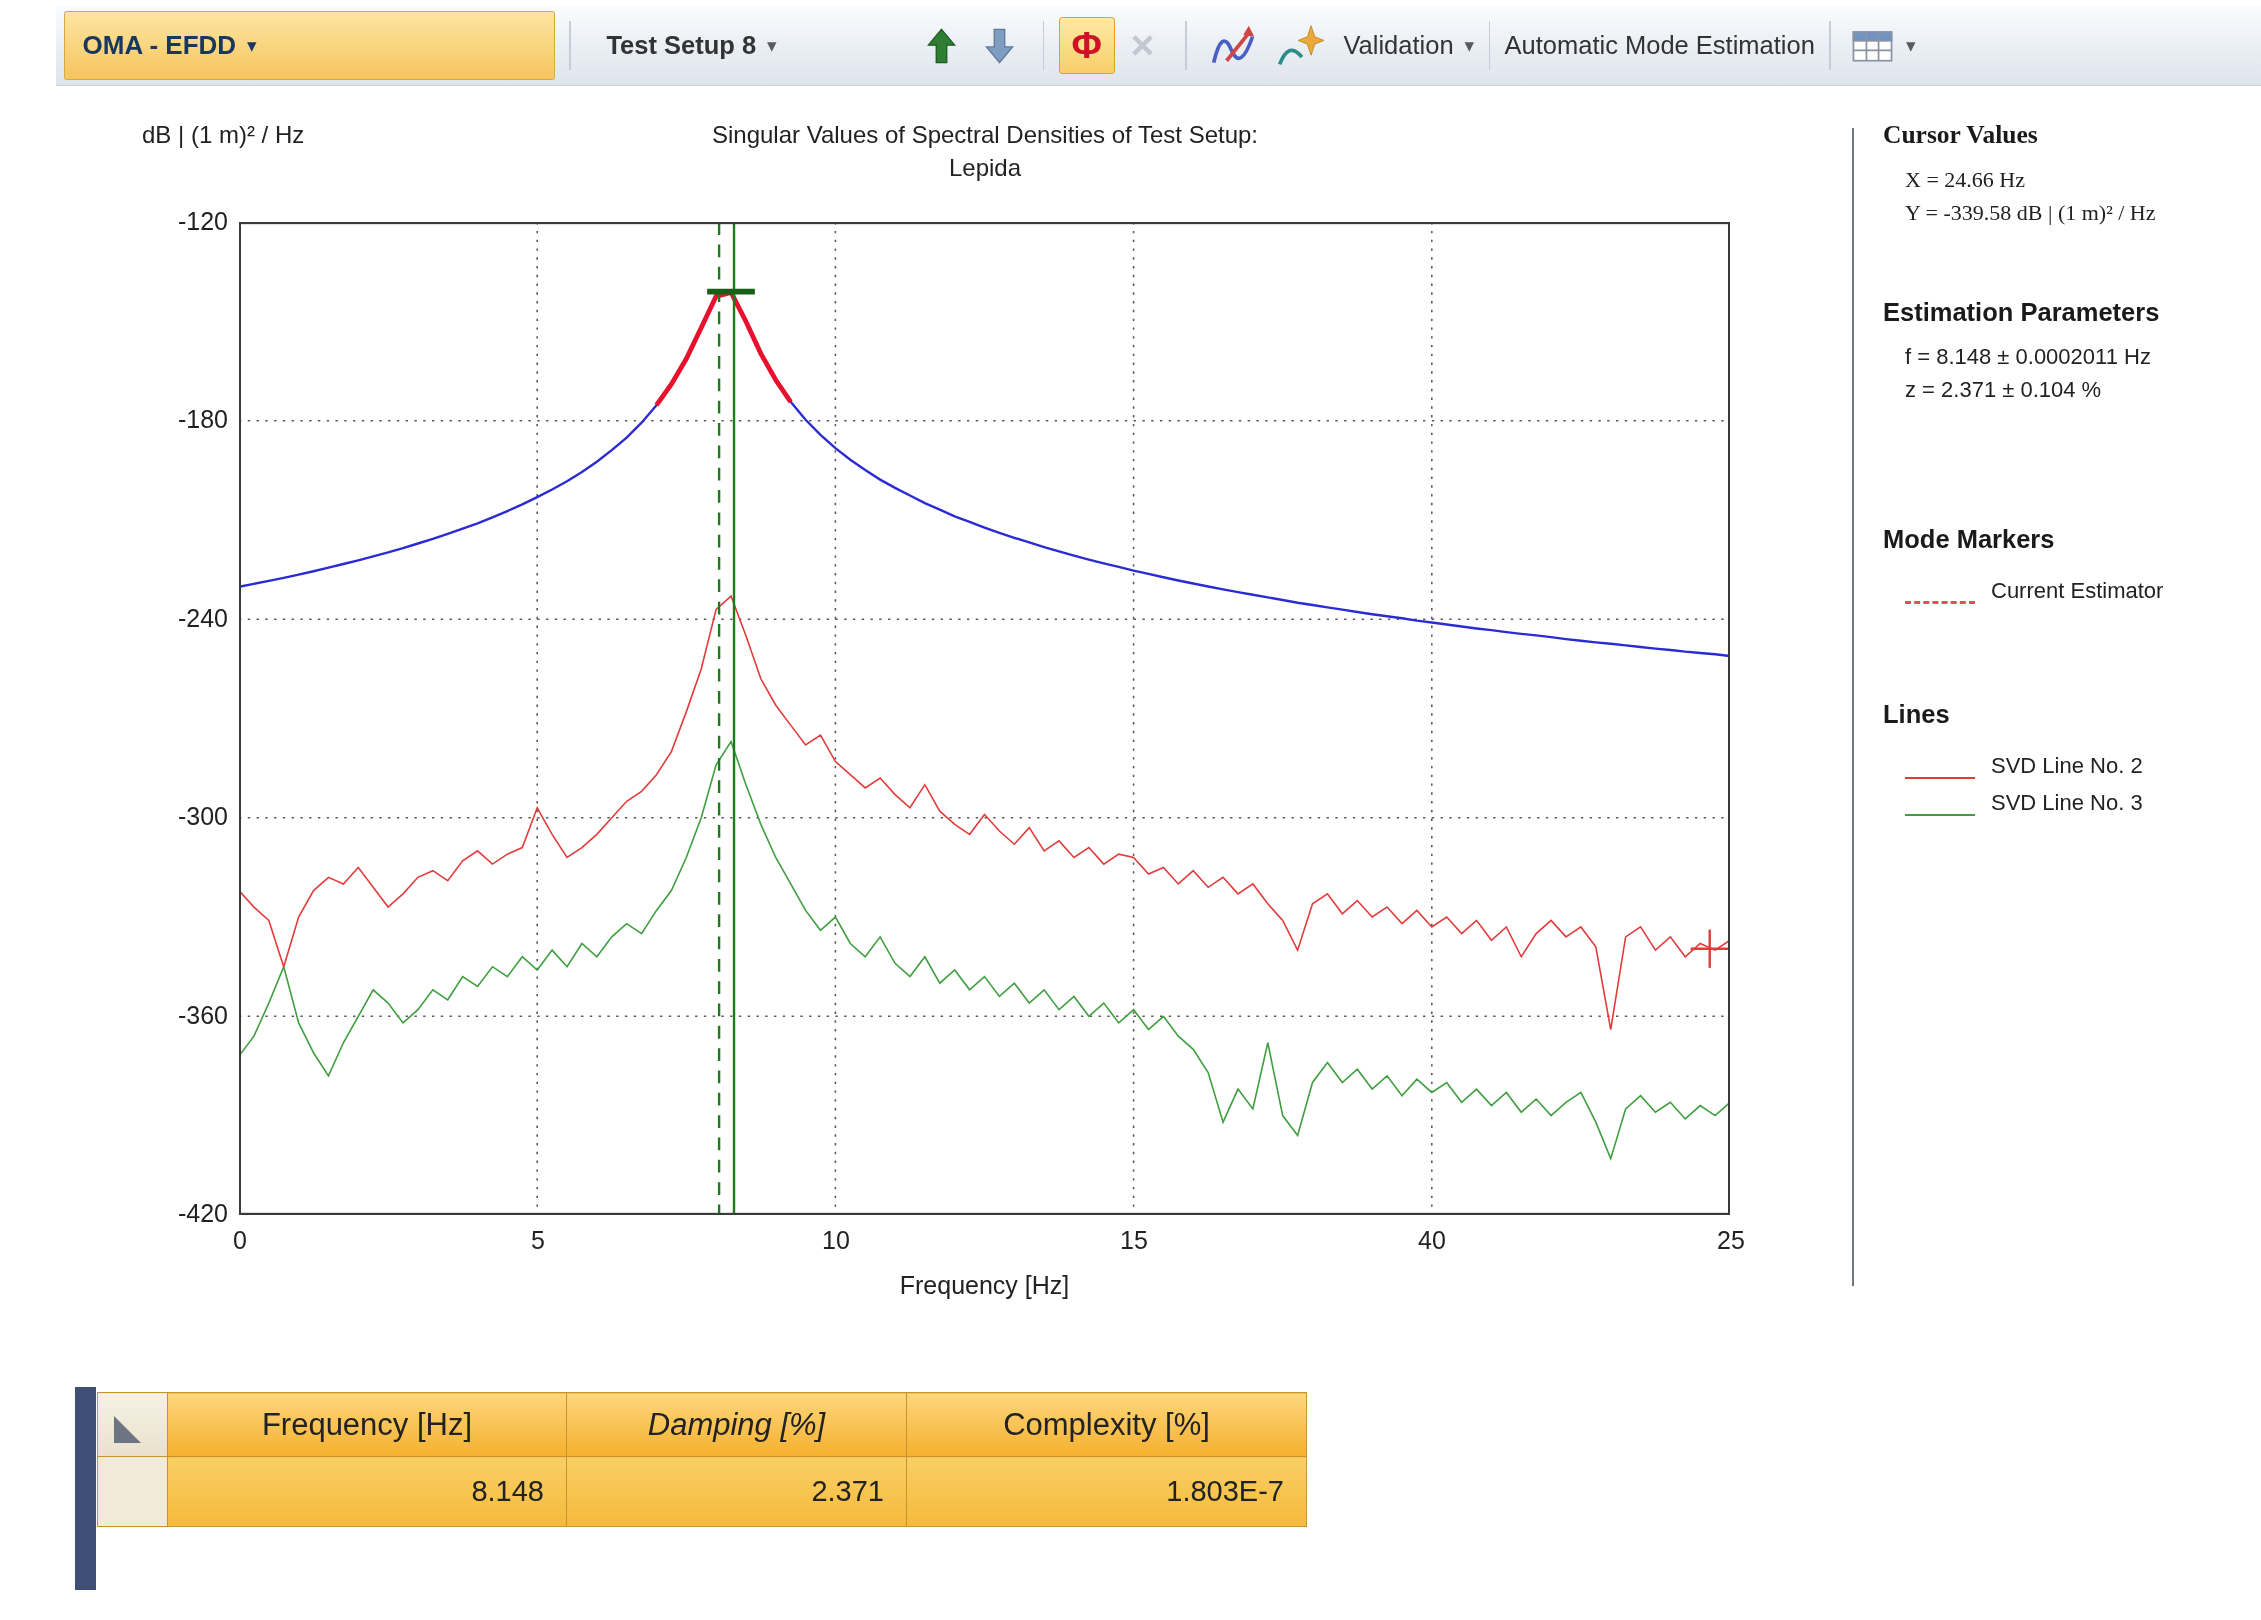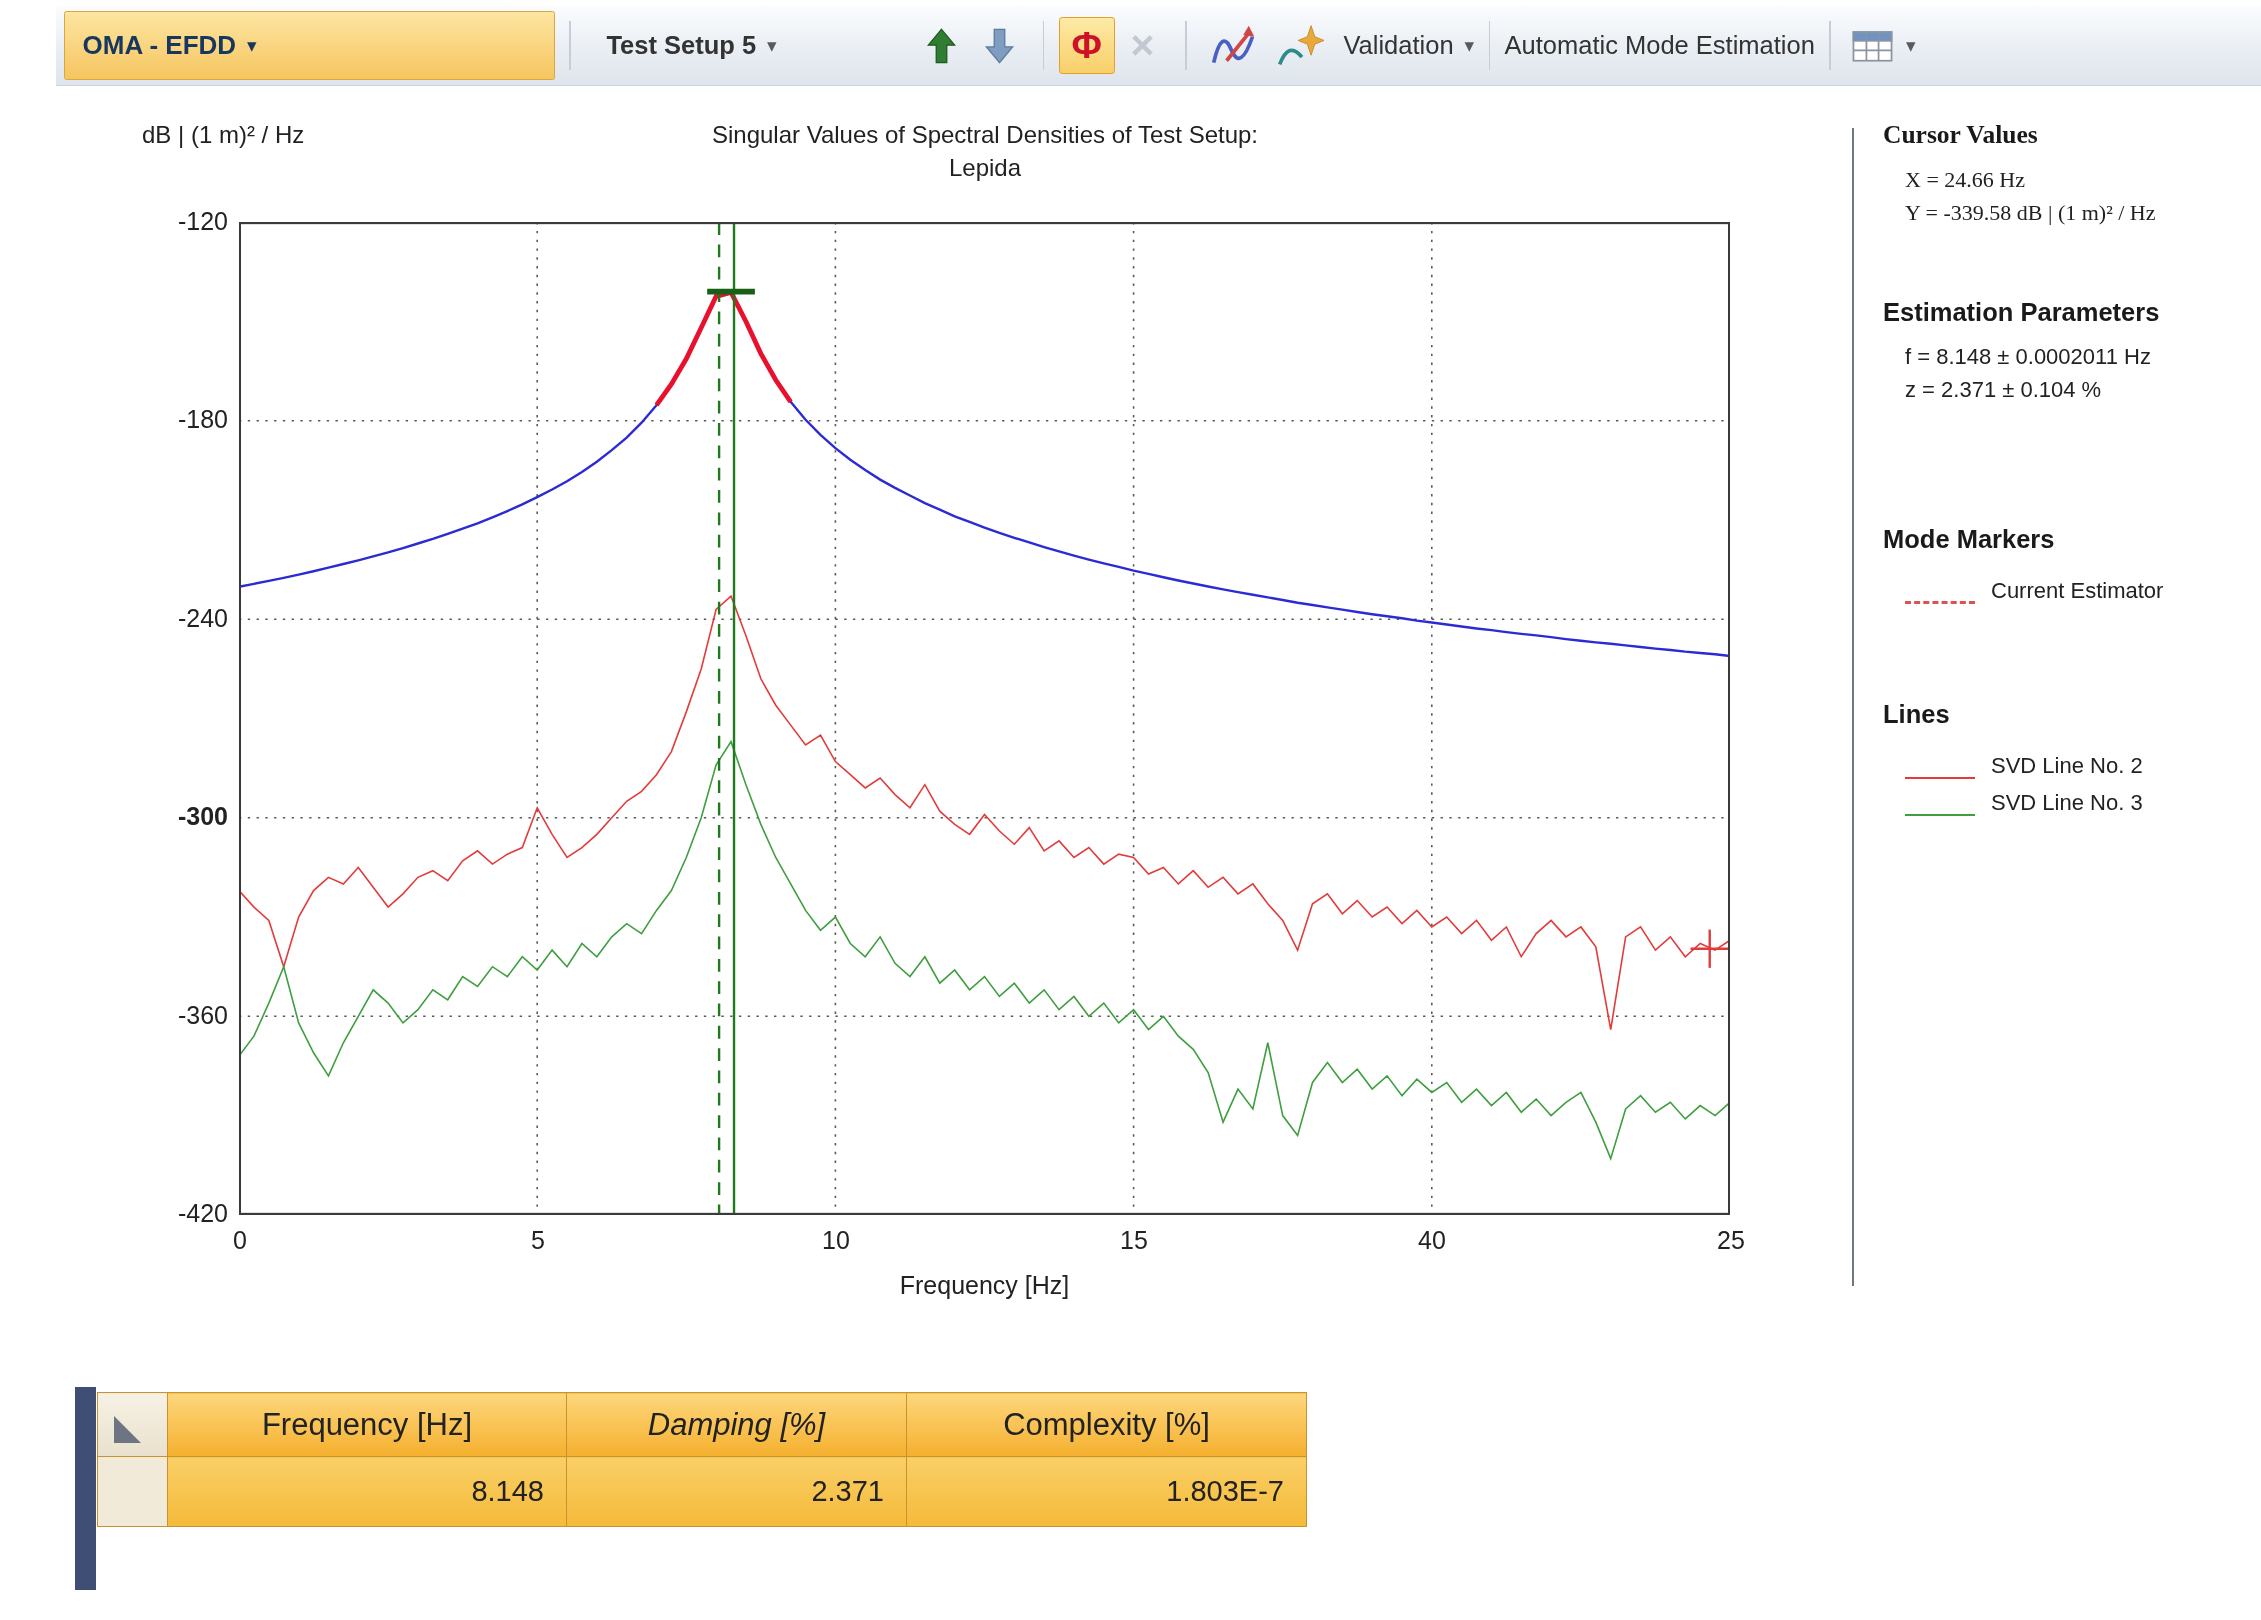--- a/index.html
+++ b/index.html
@@ -89,21 +89,21 @@
 
 <div id="page">
 
   <div class="toolbar">
     <div class="oma-btn">
       <span>OMA - EFDD</span>
       <span class="caret">▾</span>
     </div>
     <div class="tb-sep"></div>
     <div class="tb-text test-setup">
-      <span style="font-weight:bold;">Test Setup 5</span>
+      <span style="font-weight:bold;">Test Setup 8</span>
       <span class="caret">▾</span>
     </div>
     <div class="spacer"></div>
 
     <div class="arrow-btn">
       <svg width="35" height="40" viewBox="0 0 40 44">
         <polygon points="20,3 35,21 26,21 26,41 14,41 14,21 5,21" fill="#2e7d32" stroke="#1f5a22" stroke-width="1.5"></polygon>
       </svg>
     </div>
     <div class="arrow-btn">
@@ -245,21 +245,21 @@
       <td class="val">8.148</td>
       <td class="val">2.371</td>
       <td class="val">1.803E-7</td>
     </tr>
   </tbody>
     </table>
 
 <div class="ytick" style="top: 207px;">-120</div>
     <div class="ytick" style="top: 405px;">-180</div>
     <div class="ytick" style="top: 604px;">-240</div>
-    <div class="ytick" style="top: 802px; font-weight: bold;">-300</div>
+    <div class="ytick" style="top: 802px;">-300</div>
     <div class="ytick" style="top: 1001px;">-360</div>
     <div class="ytick" style="top: 1199px;">-420</div>
     <div class="xtick" style="left: 144px;">0</div>
     <div class="xtick" style="left: 442px;">5</div>
     <div class="xtick" style="left: 740px;">10</div>
     <div class="xtick" style="left: 1038px;">15</div>
     <div class="xtick" style="left: 1336px;">40</div>
     <div class="xtick" style="left: 1635px;">25</div>
   </div>
 

